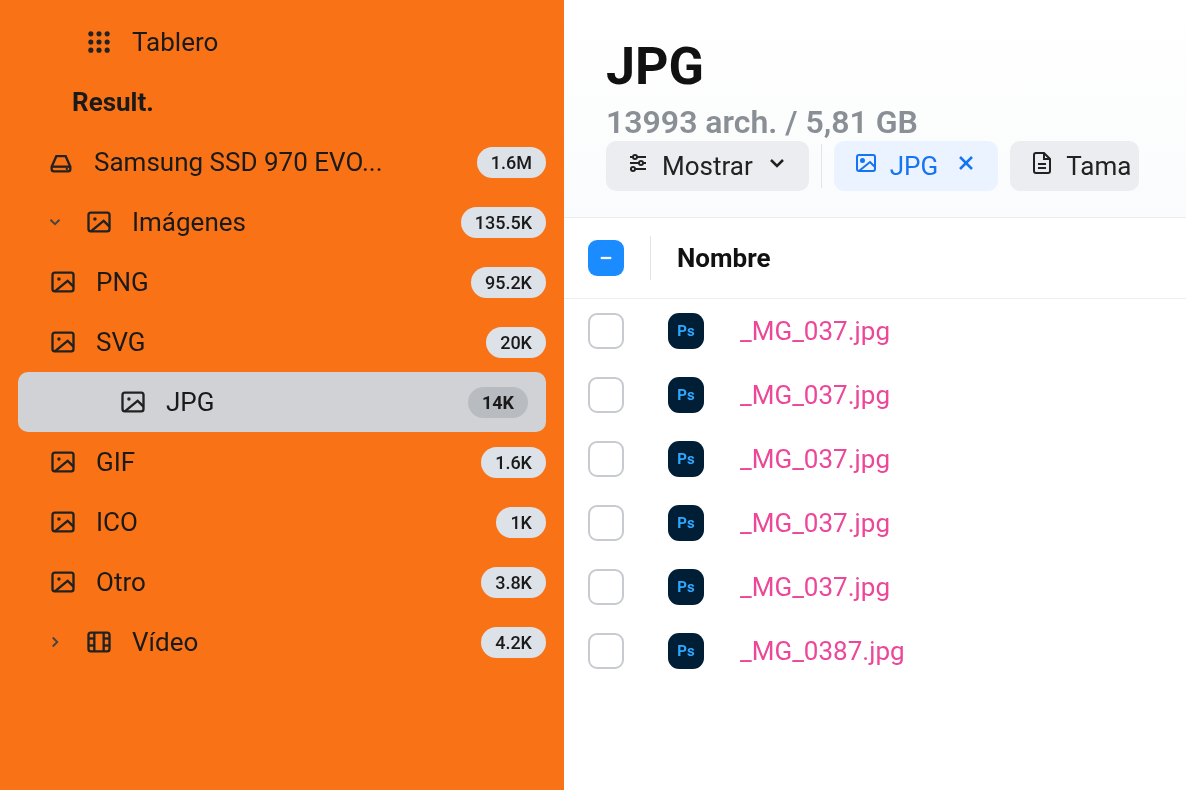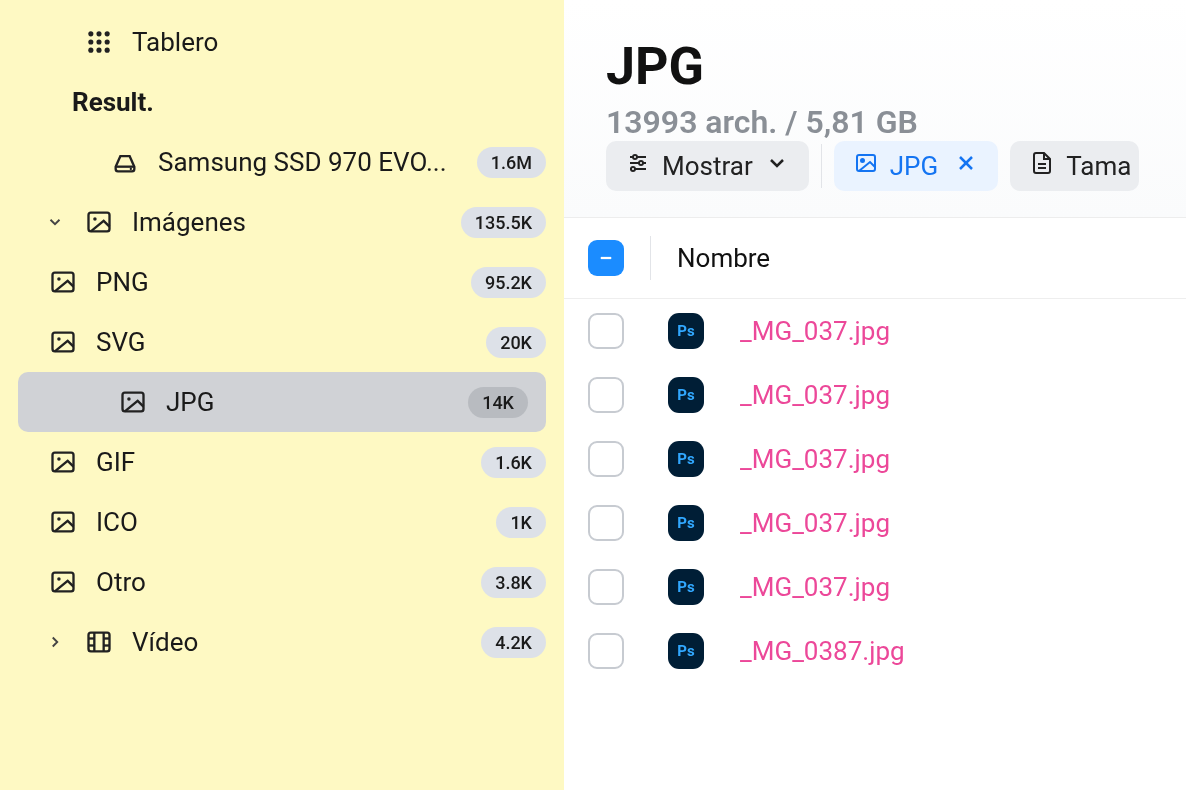--- a/index.html
+++ b/index.html
@@ -7,35 +7,35 @@
   font-family: -apple-system, BlinkMacSystemFont, "Segoe UI", Roboto, sans-serif;
   background: #fff;
   width: 1186px;
   height: 790px;
   overflow: hidden;
   display: flex;
 }
 .sidebar {
   width: 564px;
   height: 100%;
-  background: #fef9c3;
+  background: #f97316;
   padding-top: 12px;
   overflow: hidden;
 }
 .sidebar-row {
   display: flex;
   align-items: center;
   height: 60px;
   padding-left: 44px;
   padding-right: 18px;
   gap: 18px;
   cursor: pointer;
 }
 .sidebar-row.level1 { padding-left: 44px; }
-.sidebar-row.level2 { padding-left: 110px; }
+.sidebar-row.level2 { padding-left: 46px; }
 .sidebar-row.level3 { padding-left: 48px; }
 .sidebar-row.heading {
   font-weight: 700;
   font-size: 26px;
   color: #1a1a1a;
   padding-left: 48px;
   cursor: default;
   margin-left: 24px;
 }
 .sidebar-row.selected {
@@ -76,20 +76,21 @@
   background: #dde1e8;
   color: #1a1a1a;
   font-size: 18px;
   font-weight: 500;
   padding: 5px 14px;
   border-radius: 16px;
   flex-shrink: 0;
 }
 .sidebar-row.selected .row-badge {
   background: #b8bbc0;
+  font-weight: bold;
 }
 
 
 .main {
   flex: 1;
   height: 100%;
   display: flex;
   flex-direction: column;
   overflow: hidden;
 }
@@ -154,21 +155,21 @@
   cursor: pointer;
 }
 .check-master svg { width: 18px; height: 18px; }
 .table-header .vsep {
   width: 1px;
   height: 44px;
   background: #e2e4e8;
 }
 .col-name {
   font-size: 26px;
-  font-weight: 400;
+  font-weight: 700;
   color: #111;
 }
 .file-list { flex: 1; overflow: hidden; }
 .file-row {
   display: flex;
   align-items: center;
   padding: 14px 24px;
   gap: 26px;
 }
 .checkbox {

